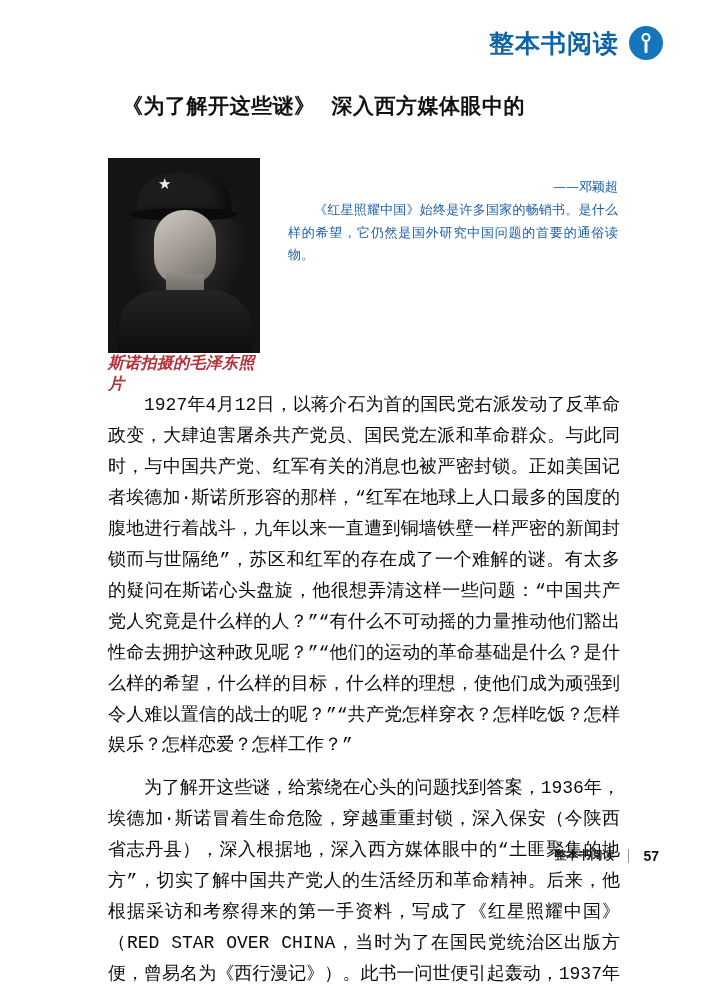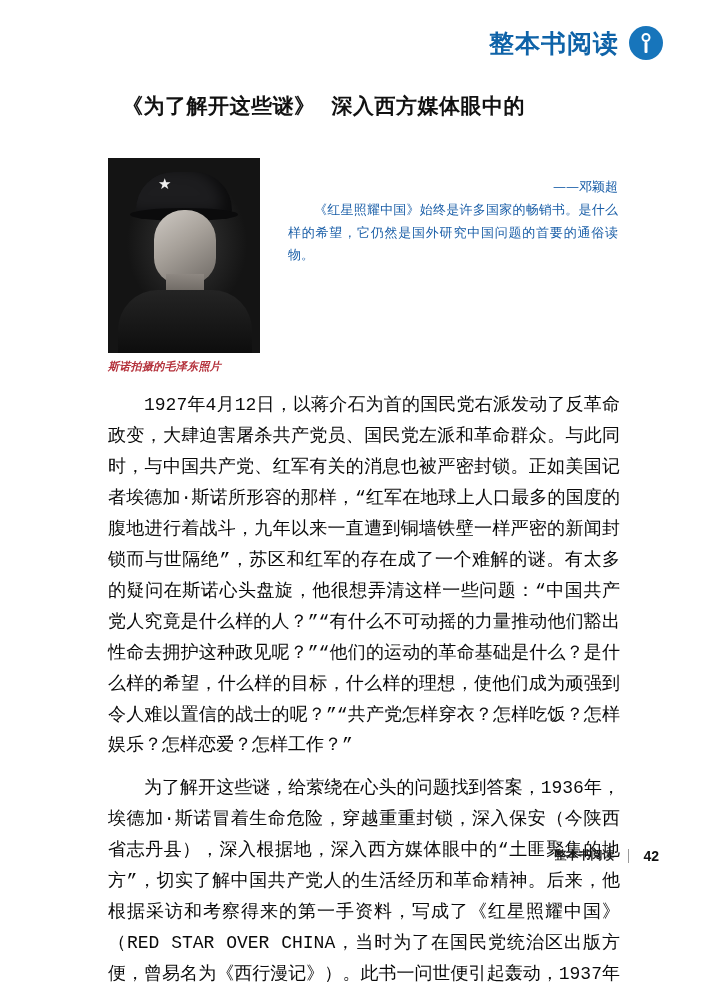--- a/index.html
+++ b/index.html
@@ -159,23 +159,22 @@
   .fig-body {
     position: absolute;
     left: 10px;
     top: 132px;
     width: 134px;
     height: 64px;
     background: linear-gradient(180deg, #242424 0%, #0d0d0d 100%);
     border-radius: 40px 40px 0 0;
   }
   .figure-caption {
-    margin-top: 6px;
-    font-family: "DejaVu Serif", "Liberation Serif", serif;
-    font-size: 11px;
+    font-family: "DejaVu Serif", "Liberation Serif", serif;
+    font-size: 16px;
     font-weight: bold;
     font-style: italic;
     color: #b4303a;
     letter-spacing: .3px;
   }
 
   
   .quote-block {
     position: absolute;
     top: 160px;
@@ -276,16 +275,16 @@
   </div>
 
   <div class="body-text">
     <p class="body-para">1927年4月12日，以蒋介石为首的国民党右派发动了反革命政变，大肆迫害屠杀共产党员、国民党左派和革命群众。与此同时，与中国共产党、红军有关的消息也被严密封锁。正如美国记者埃德加·斯诺所形容的那样，“红军在地球上人口最多的国度的腹地进行着战斗，九年以来一直遭到铜墙铁壁一样严密的新闻封锁而与世隔绝”，苏区和红军的存在成了一个难解的谜。有太多的疑问在斯诺心头盘旋，他很想弄清这样一些问题：“中国共产党人究竟是什么样的人？”“有什么不可动摇的力量推动他们豁出性命去拥护这种政见呢？”“他们的运动的革命基础是什么？是什么样的希望，什么样的目标，什么样的理想，使他们成为顽强到令人难以置信的战士的呢？”“共产党怎样穿衣？怎样吃饭？怎样娱乐？怎样恋爱？怎样工作？”</p>
     <p class="body-para">为了解开这些谜，给萦绕在心头的问题找到答案，1936年，埃德加·斯诺冒着生命危险，穿越重重封锁，深入保安（今陕西省志丹县），深入根据地，深入西方媒体眼中的“土匪聚集的地方”，切实了解中国共产党人的生活经历和革命精神。后来，他根据采访和考察得来的第一手资料，写成了《红星照耀中国》（RED STAR OVER CHINA，当时为了在国民党统治区出版方便，曾易名为《西行漫记》）。此书一问世便引起轰动，1937年在伦敦首次出版，几</p>
   </div>
 
   <div class="footer">
     <span class="footer-label">整本书阅读</span>
     <span class="footer-sep"></span>
-    <span class="footer-page">42</span>
+    <span class="footer-page">57</span>
   </div>
 
 </div>
 
 </body></html>

